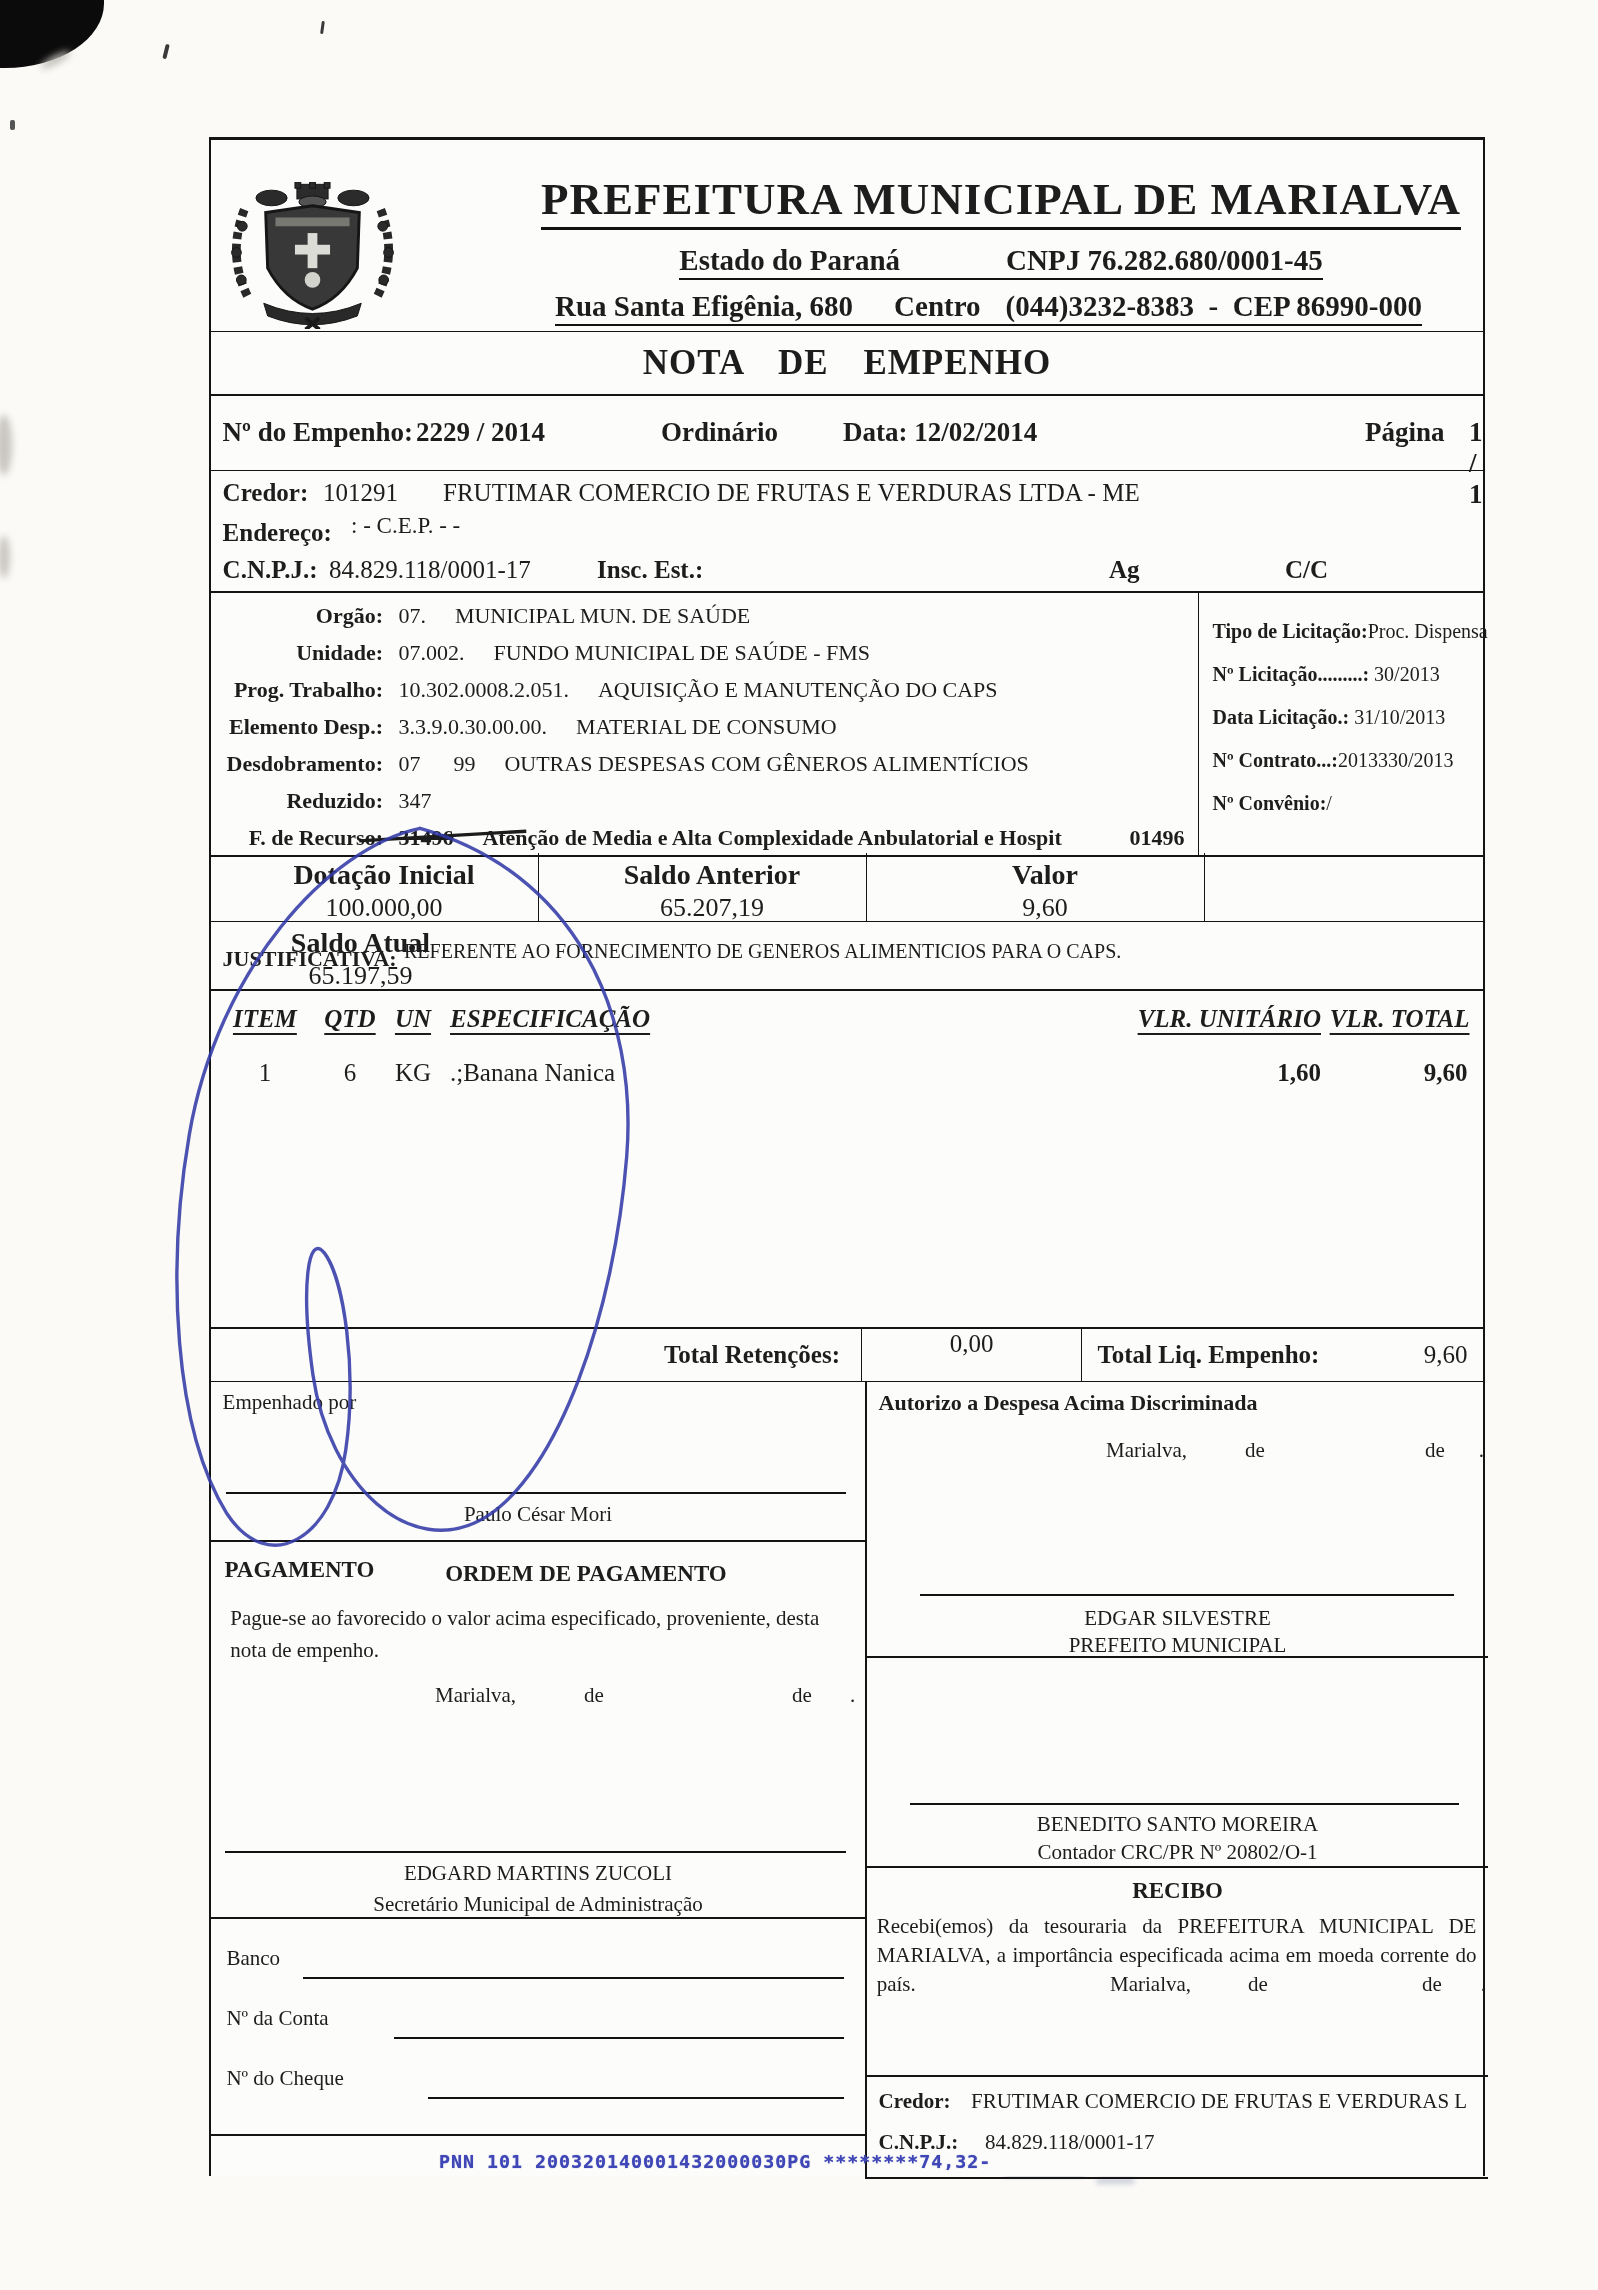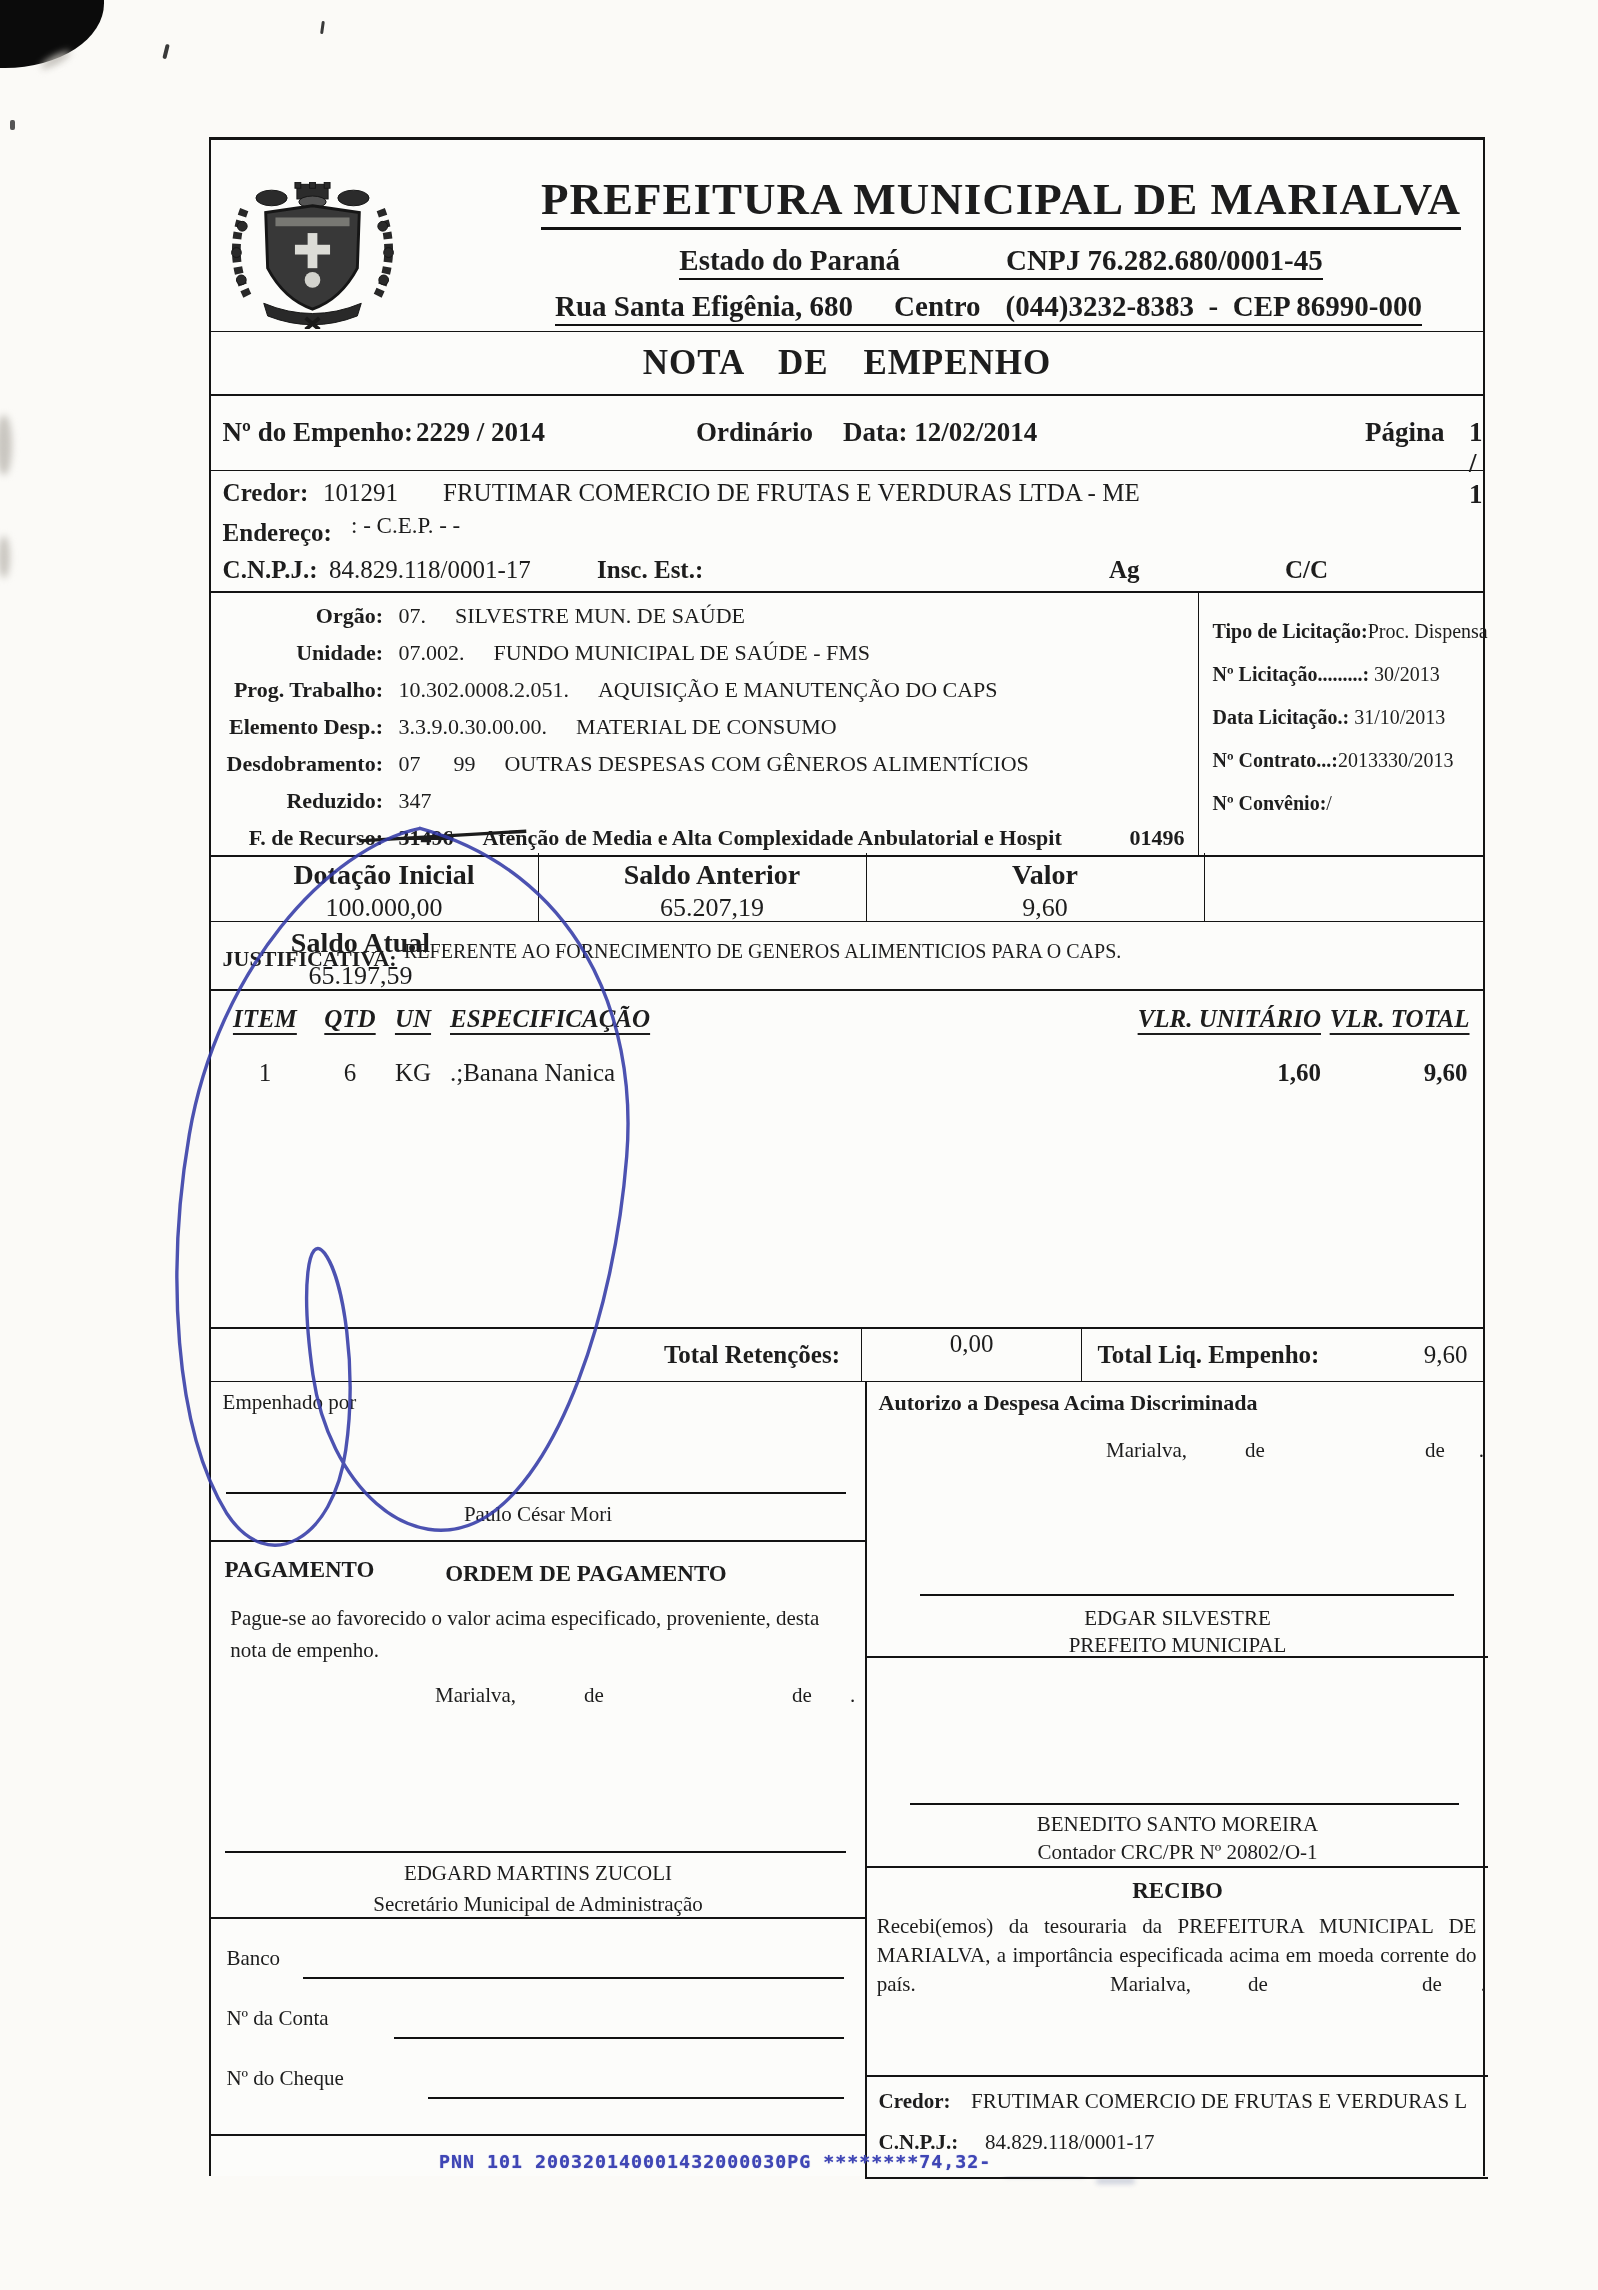--- a/index.html
+++ b/index.html
@@ -111,21 +111,21 @@
       </div>
     </div>
 
     <div class="sec notabar" style="top:192px; height:64px; border-bottom:2.9px solid #141414;">
       <span>NOTA DE EMPENHO</span>
     </div>
 
     <div class="sec" style="top:256px; height:75px; border-bottom:1.9px solid #141414; font-size:27px; font-weight:bold;">
       <span class="abs" style="left:11.6px; top:21px;">Nº do Empenho:</span>
       <span class="abs" style="left:205px; top:21px;">2229 / 2014</span>
-      <span class="abs" style="left:450px; top:21px;margin-left:35px;">Ordinário</span>
+      <span class="abs" style="left:450px; top:21px;">Ordinário</span>
       <span class="abs" style="left:632px; top:21px;">Data: 12/02/2014</span>
       <span class="abs" style="left:1154px; top:21px;">Página</span>
       <span class="abs" style="left:1258px; top:21px;">1 / 1</span>
     </div>
 
     <div class="sec" style="top:331px; height:122px; border-bottom:2.9px solid #141414; font-size:25px;">
       <span class="abs b" style="left:11.6px; top:7.7px;">Credor:</span>
       <span class="abs" style="left:112px; top:7.7px;">101291</span>
       <span class="abs" style="left:232px; top:7.7px;">FRUTIMAR COMERCIO DE FRUTAS E VERDURAS LTDA - ME</span>
       <span class="abs b" style="left:11.6px; top:48px;">Endereço:</span>
@@ -135,21 +135,21 @@
       <span class="abs b" style="left:386px; top:85px;">Insc. Est.:</span>
       <span class="abs b" style="left:898px; top:85px;">Ag</span>
       <span class="abs b" style="left:1074px; top:85px;">C/C</span>
     </div>
 
     <div class="sec" style="top:453px; height:264px; border-bottom:2.9px solid #141414;">
       <div class="abs" style="left:0; top:9.7px;">
         <div class="budget-row">
           <span class="budget-label">Orgão:</span>
           <span class="budget-code">07.</span>
-          <span class="budget-desc">SILVESTRE MUN. DE SAÚDE</span>
+          <span class="budget-desc">MUNICIPAL MUN. DE SAÚDE</span>
         </div>
         <div class="budget-row">
           <span class="budget-label">Unidade:</span>
           <span class="budget-code">07.002.</span>
           <span class="budget-desc">FUNDO MUNICIPAL DE SAÚDE - FMS</span>
         </div>
         <div class="budget-row">
           <span class="budget-label">Prog. Trabalho:</span>
           <span class="budget-code">10.302.0008.2.051.</span>
           <span class="budget-desc">AQUISIÇÃO E MANUTENÇÃO DO CAPS</span>

